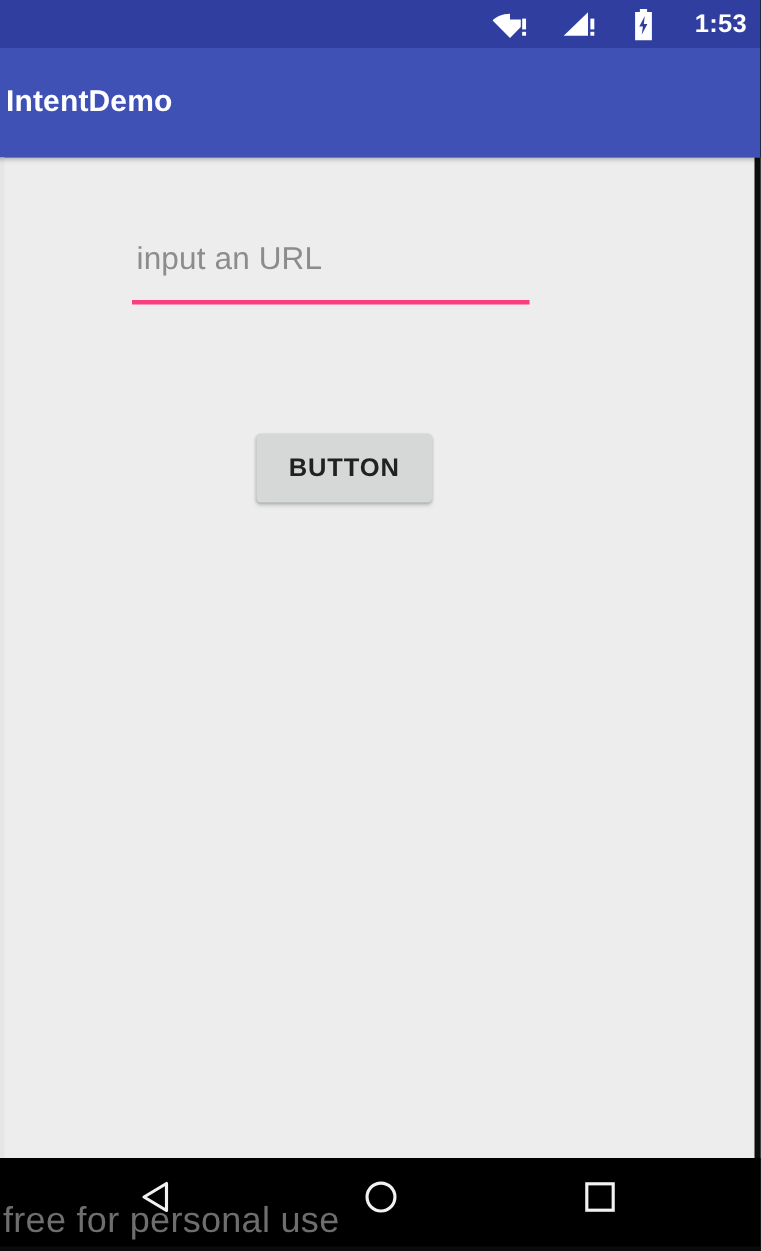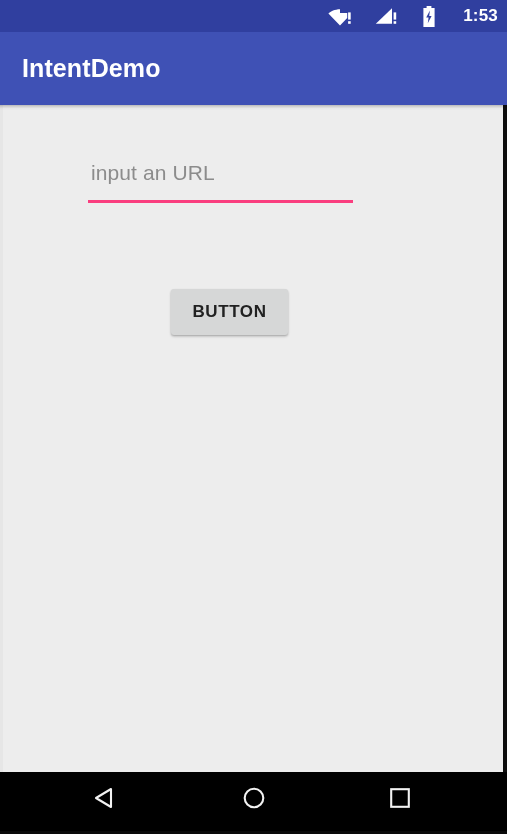--- a/index.html
+++ b/index.html
@@ -63,23 +63,23 @@
     top: 32px;
     width: 507px;
     height: 73px;
     background: #3F51B5;
     display: flex;
     align-items: center;
     box-sizing: border-box;
   }
   .app-title {
     color: #ffffff;
-    font-size: 25px;
+    font-size: 20px;
     font-weight: bold;
-    padding-left: 22px;
+    padding-left: 4px;
     letter-spacing: 0.1px;
   }
   .app-bar-shadow {
     position: absolute;
     left: 0;
     top: 105px;
     width: 507px;
     height: 5px;
     background: linear-gradient(to bottom,
                 rgba(0,0,0,0.22) 0%,
@@ -255,15 +255,16 @@
 
     <div class="nav-btn nav-recents">
       <span>
         <svg width="26" height="26" viewBox="0 0 26 26">
           <rect x="4.2" y="4.2" width="17.6" height="17.6" fill="none" stroke="#f2f2f2" stroke-width="2.1"></rect>
         </svg>
       </span>
     </div>
   </div>
 
+  <div class="watermark">free for personal use</div>
 
   <div class="bottom-edge"></div>
 </div>
 
 </body></html>

